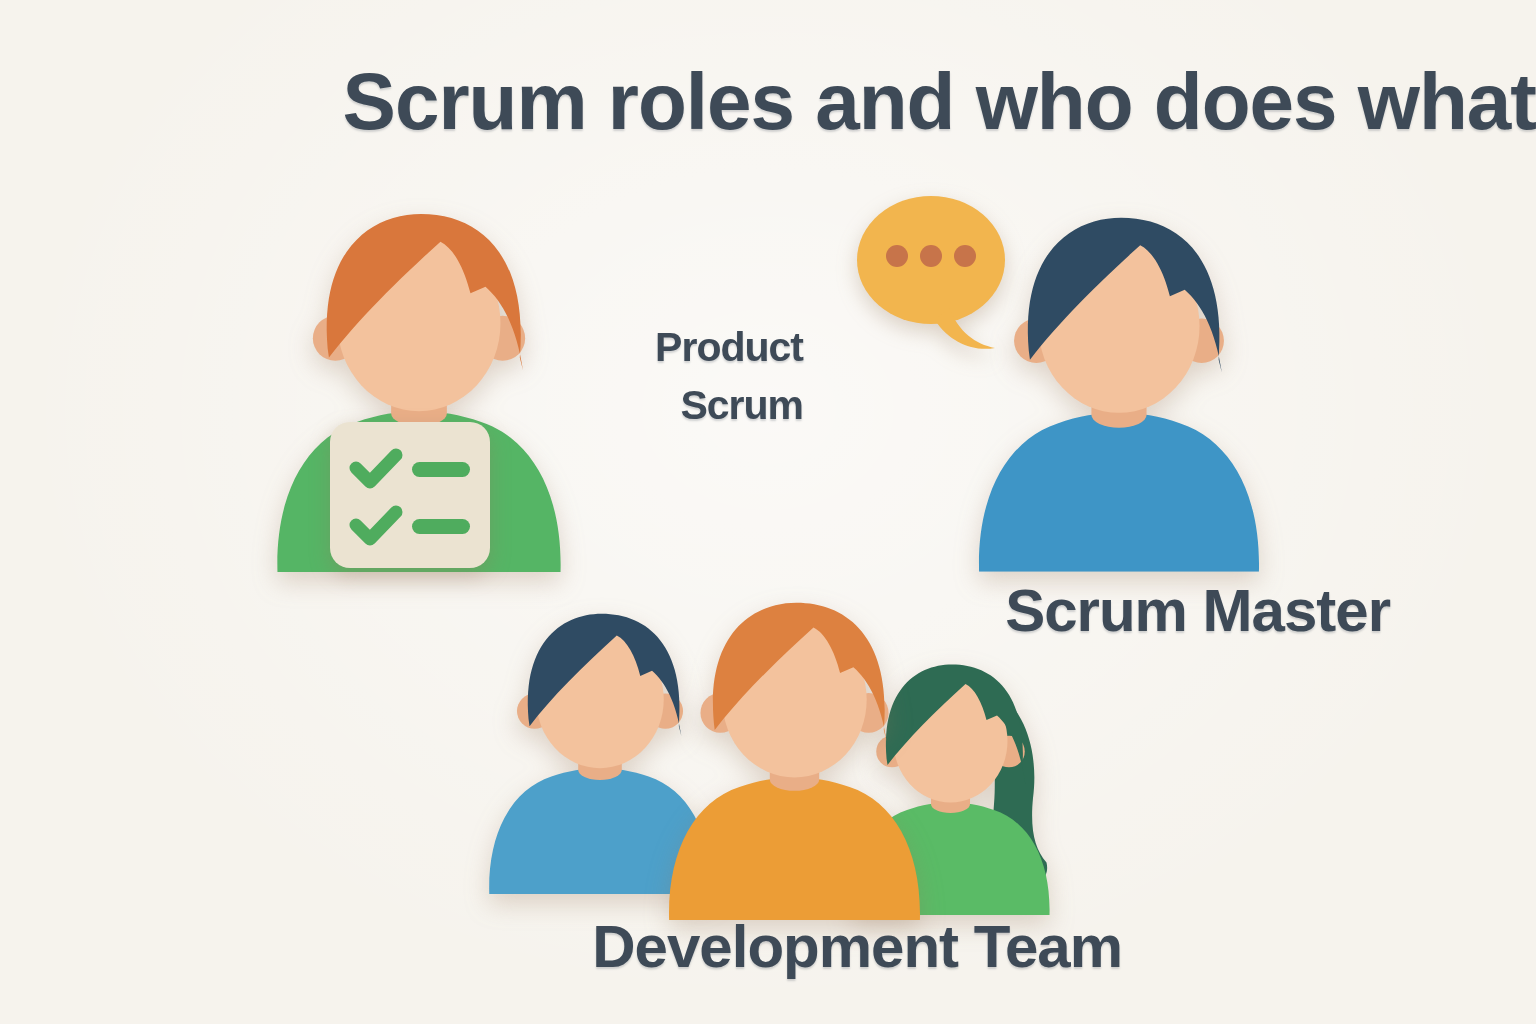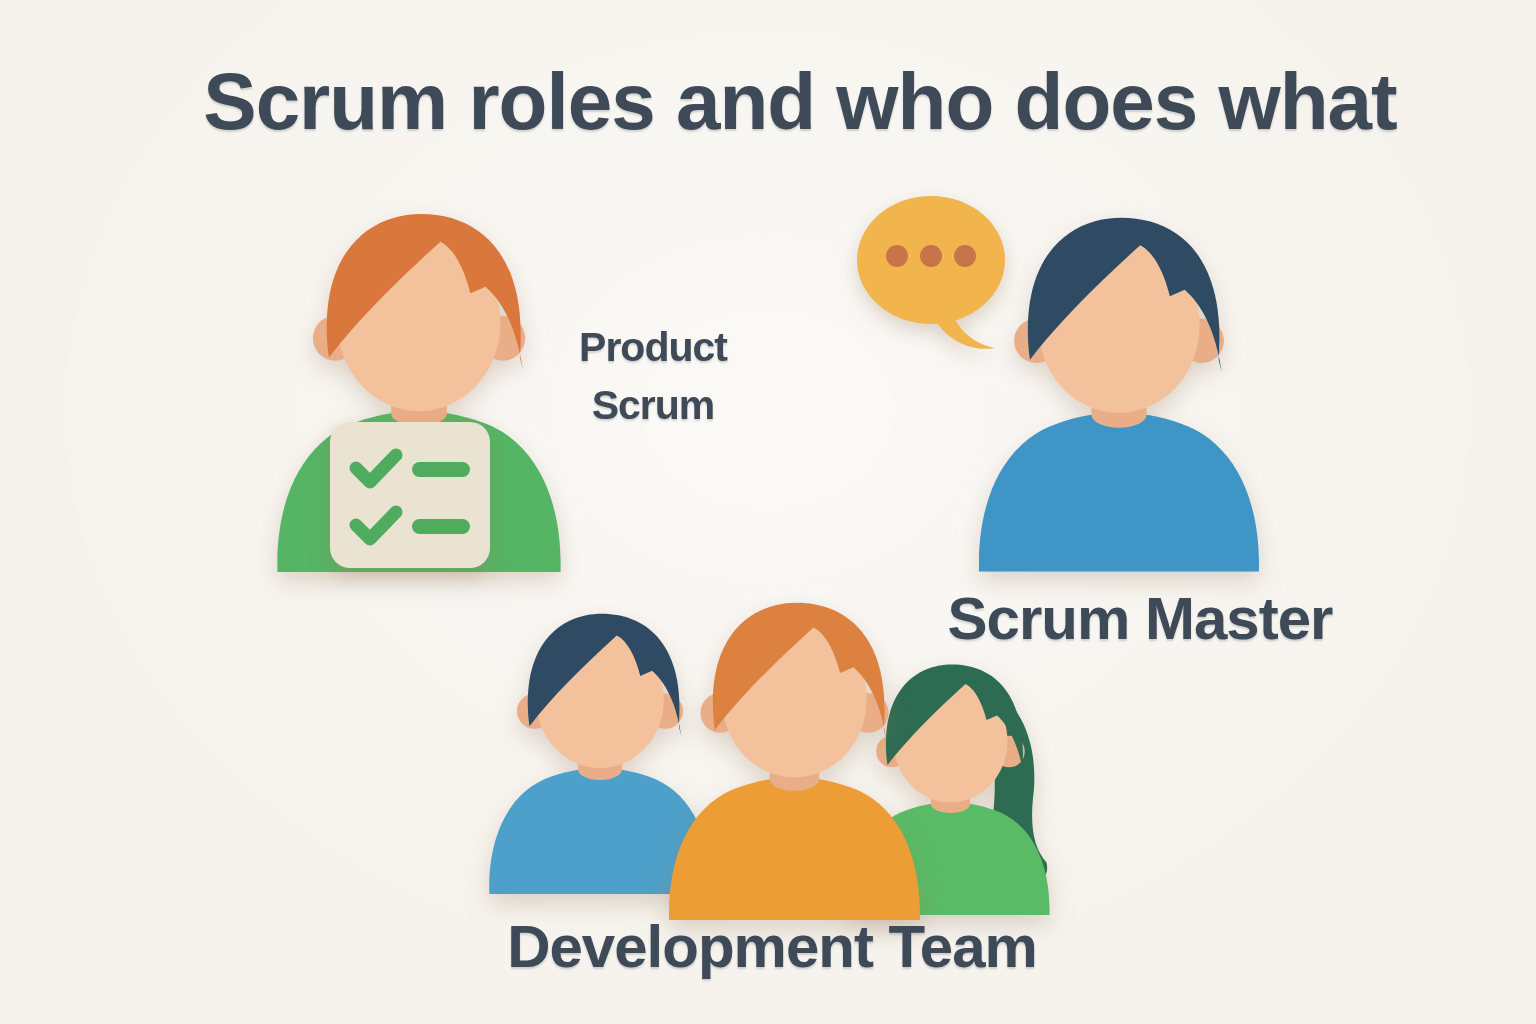--- a/index.html
+++ b/index.html
@@ -10,27 +10,27 @@
       radial-gradient(ellipse at 50% 40%, rgba(255,255,255,.55), rgba(255,255,255,0) 70%),
       var(--bg,#f6f3ed);
     overflow:hidden;
     font-family:"Liberation Sans","DejaVu Sans",sans-serif;
   }
   .label{
     position:absolute;
     color:var(--text,#3e4a57);
     font-weight:bold;
     letter-spacing:-1px;
-    text-align:center;
+    text-align:right;
     text-shadow:0 2px 2px rgba(62,74,87,.22);
     white-space:nowrap;
   }
   #title{left:64px;top:56px;width:1472px;font-size:80px;}
   #po-label{left:503px;top:318px;width:300px;font-size:41px;line-height:58px;white-space:normal;}
-  #sm-label{left:890px;top:576px;width:500px;font-size:60px;margin-top:8px;}
+  #sm-label{left:890px;top:576px;width:500px;font-size:60px;}
   #dev-label{left:422px;top:912px;width:700px;font-size:60px;}
 
   .fig{position:absolute;}
   .person{filter:drop-shadow(0 10px 12px rgba(150,120,90,.28));}
   
   .po  {--hair:var(--po-hair);  --shirt:var(--po-shirt);}
   .sm  {--hair:var(--sm-hair);  --shirt:var(--sm-shirt);}
   .dev1{--hair:var(--dev1-hair);--shirt:var(--dev1-shirt);}
   .dev2{--hair:var(--dev2-hair);--shirt:var(--dev2-shirt);}
   .dev3{--hair:var(--dev3-hair);--shirt:var(--dev3-shirt);}

